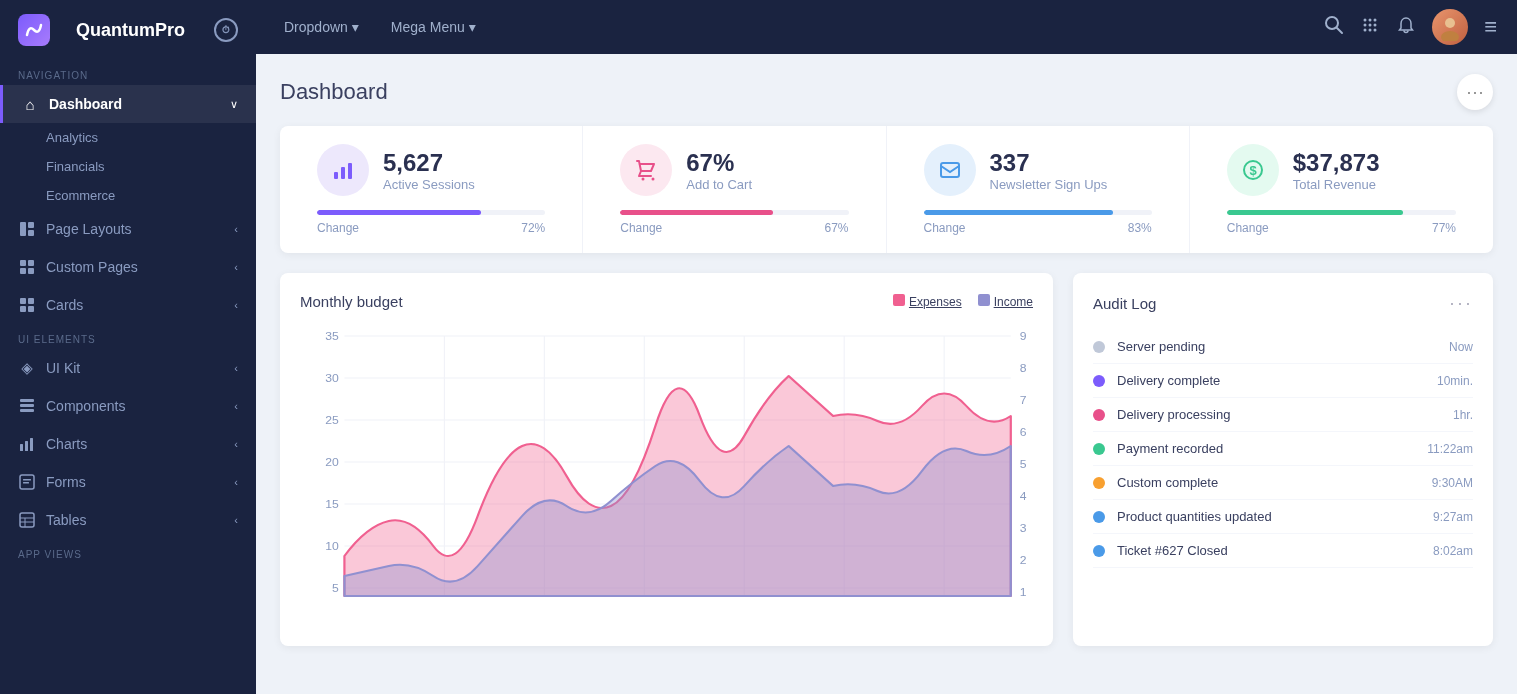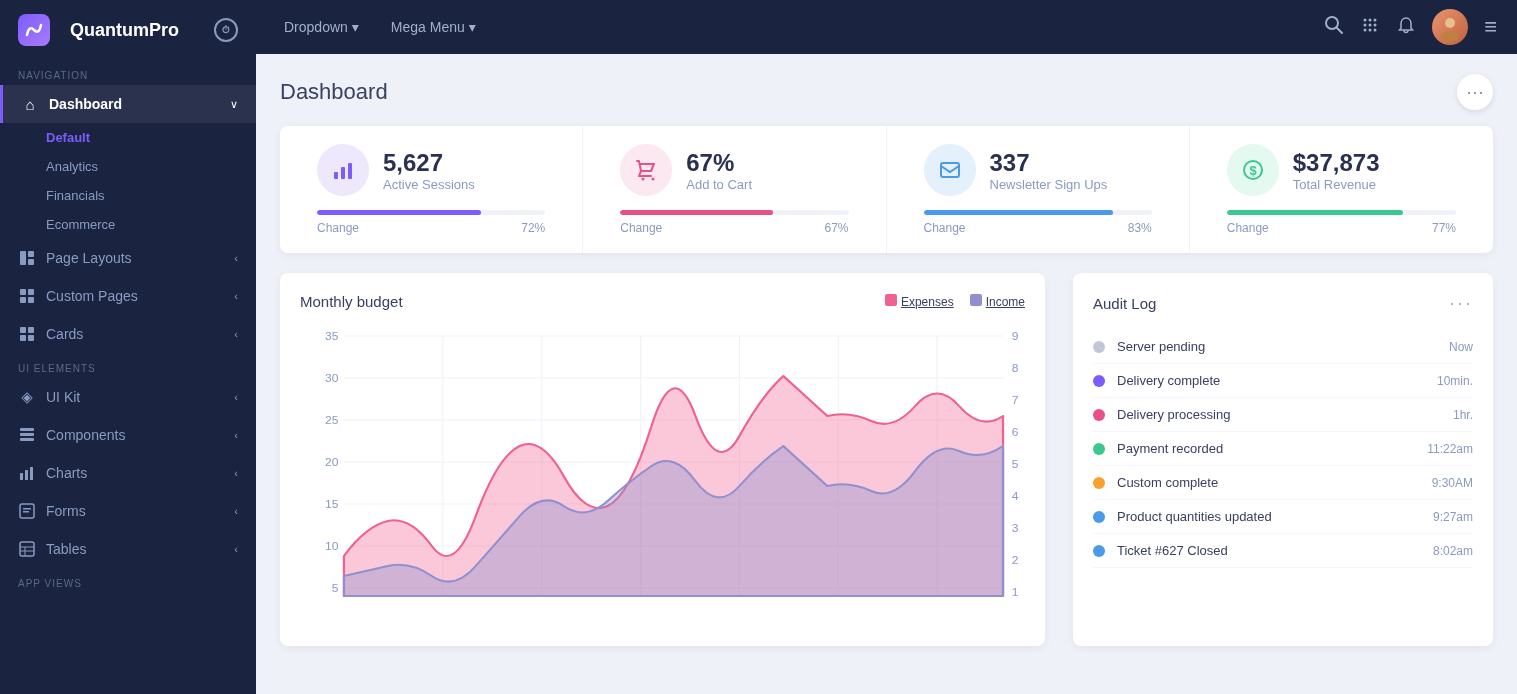--- a/index.html
+++ b/index.html
@@ -13,21 +13,21 @@
       color: #8a9bc0;
       display: flex;
       flex-direction: column;
       height: 694px;
       overflow-y: auto;
     }
     .sidebar-logo {
       display: flex;
       align-items: center;
       padding: 14px 18px;
-      gap: 20px;
+      gap: 26px;
       color: #fff;
       font-size: 18px;
       font-weight: 700;
     }
     .sidebar-logo-icon {
       width: 32px; height: 32px;
       background: linear-gradient(135deg, #7c5cfc, #a87cfc);
       border-radius: 8px;
       display: flex; align-items: center; justify-content: center;
       color: white; font-size: 14px;
@@ -211,21 +211,21 @@
     }
     .stat-bar-fill {
       height: 100%;
       border-radius: 3px;
     }
 
     
     .charts-row {
       display: grid;
       grid-template-columns: 1fr 420px;
-      gap: 28px;
+      gap: 20px;
     }
     .chart-card {
       background: white;
       border-radius: 8px;
       padding: 20px;
       box-shadow: 0 2px 8px rgba(0,0,0,0.06);
     }
     .chart-title {
       font-size: 15px;
       color: #3a4060;
@@ -314,21 +314,20 @@
     <div class="sidebar-clock">⏱</div>
   </div>
 
   <div class="sidebar-section-label">NAVIGATION</div>
 
   <div class="sidebar-item active">
     <span class="sidebar-icon">⌂</span>
     <span class="sidebar-item-label">Dashboard</span>
     <span class="chevron">∨</span>
   </div>
-  <div class="sidebar-sub-item active">Default</div>
   <div class="sidebar-sub-item">Analytics</div>
   <div class="sidebar-sub-item">Financials</div>
   <div class="sidebar-sub-item">Ecommerce</div>
 
   <div class="sidebar-item">
     <span class="sidebar-icon">
       <svg width="16" height="16" viewBox="0 0 16 16" fill="currentColor">
           <rect x="1" y="1" width="6" height="14" rx="1"></rect>
           <rect x="9" y="1" width="6" height="6" rx="1"></rect>
           <rect x="9" y="9" width="6" height="6" rx="1"></rect>

